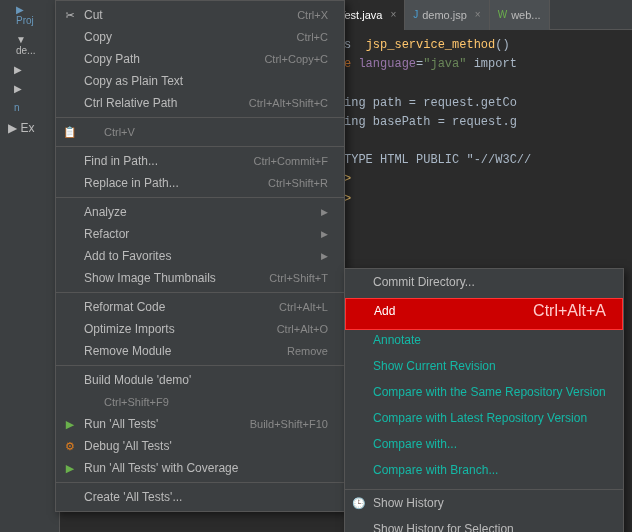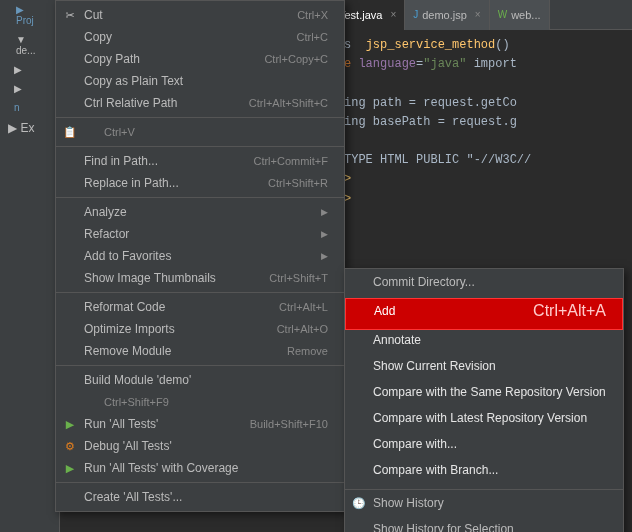--- a/index.html
+++ b/index.html
@@ -178,21 +178,21 @@
     .submenu-item .icon-area {
       position: absolute;
       left: 4px;
       width: 20px;
       display: flex;
       align-items: center;
       justify-content: center;
       font-size: 11px;
     }
     .submenu-item.disabled {
-      color: #e5e5e5;
+      color: #14b8a6;
       cursor: default;
     }
     .submenu-separator {
       height: 1px;
       background: #555;
       margin: 3px 0;
     }
   </style>
 </head>
 <body>

